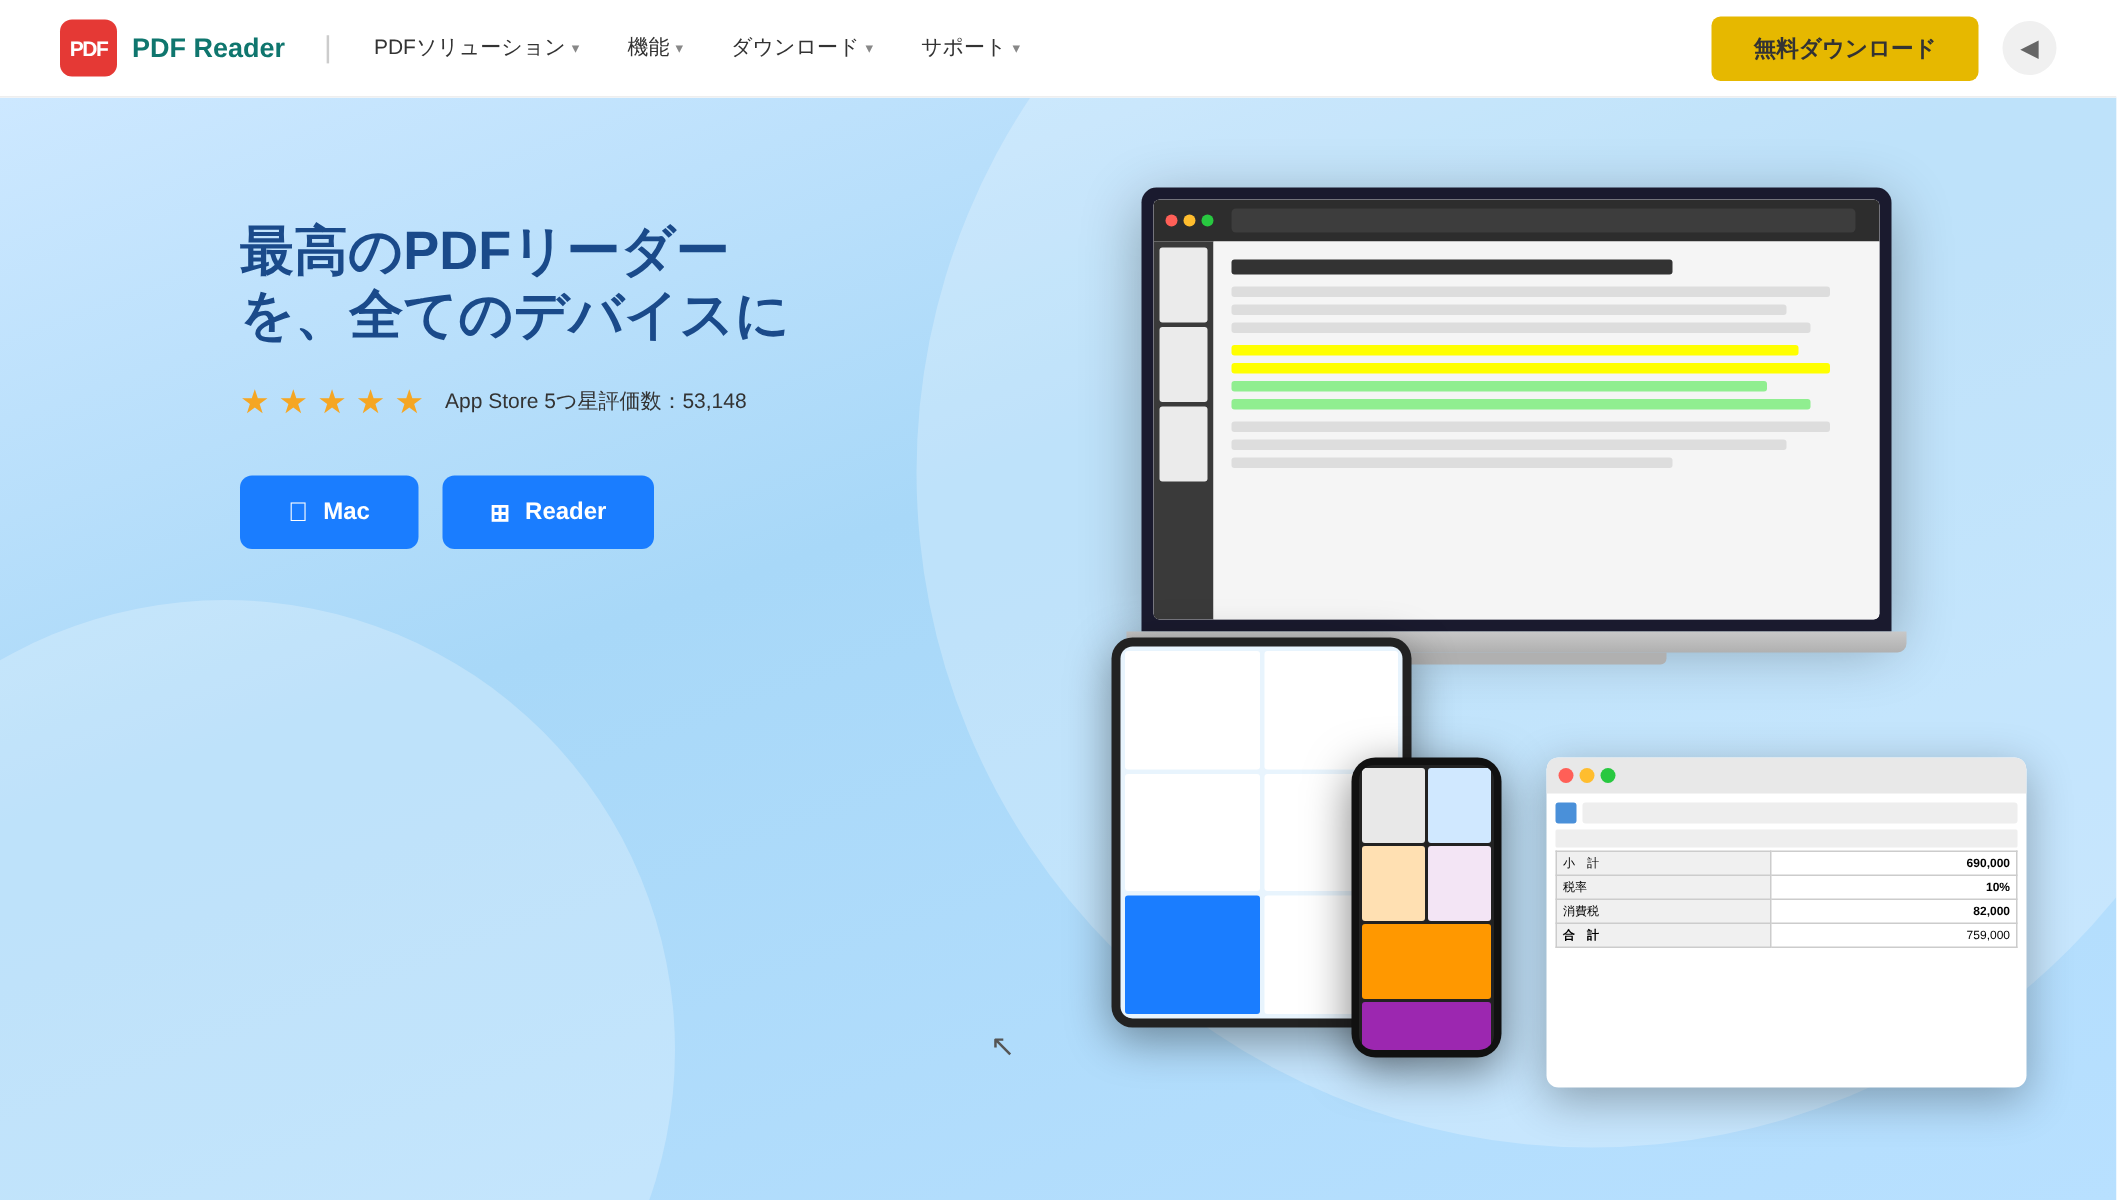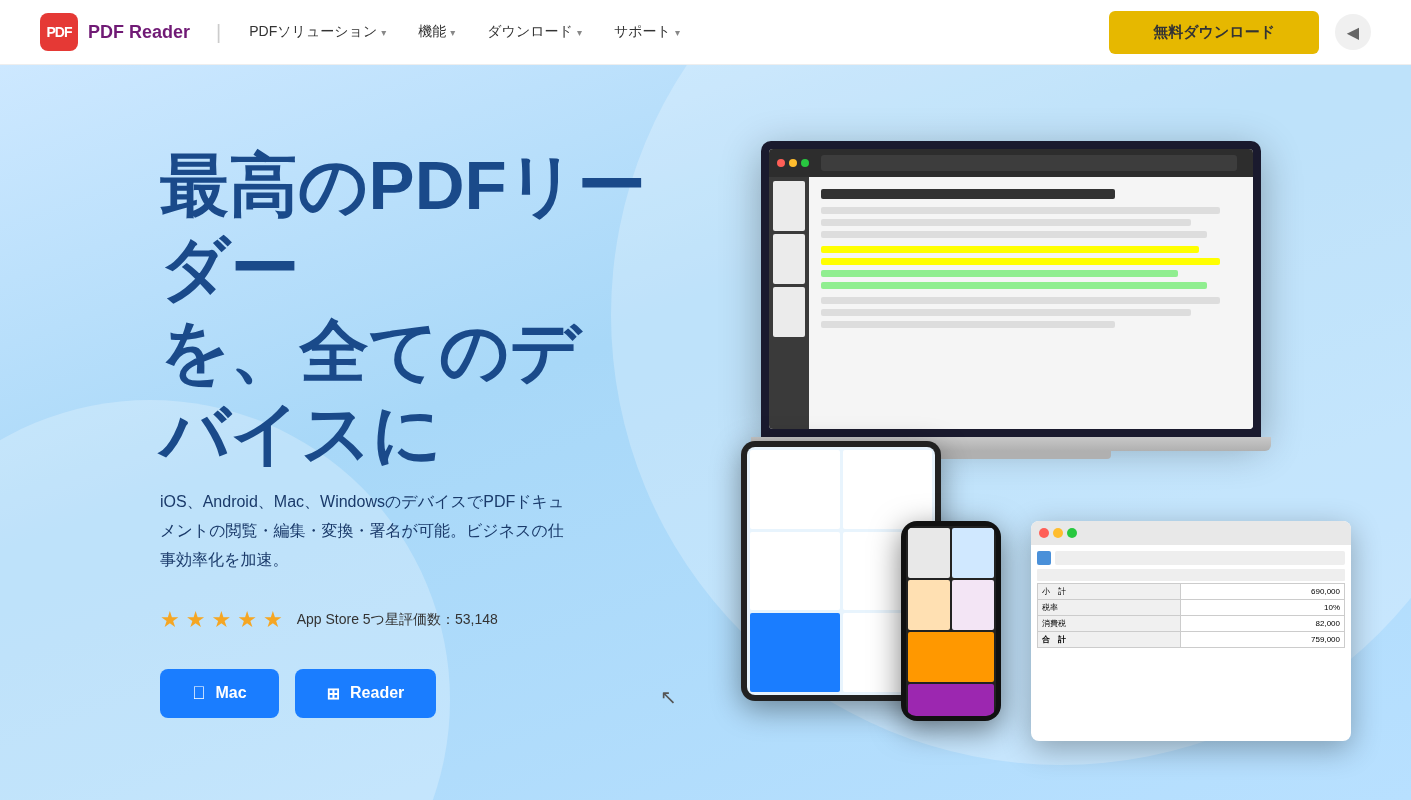--- a/index.html
+++ b/index.html
@@ -10,32 +10,32 @@
       display: flex; align-items: center; height: 65px;
       background: #fff; border-bottom: 1px solid #eee;
       padding: 0 40px; gap: 0; position: relative; z-index: 10;
     }
     .nav-logo { display: flex; align-items: center; gap: 10px; margin-right: 12px; }
     .nav-logo-icon {
       width: 38px; height: 38px; background: #e53935; border-radius: 8px;
       display: flex; align-items: center; justify-content: center;
       color: #fff; font-size: 14px; font-weight: 900; letter-spacing: -1px;
     }
-    .nav-logo-text { font-size: 18px; font-weight: 700; color: #701a75; }
+    .nav-logo-text { font-size: 18px; font-weight: 700; color: #0f766e; }
     .nav-divider { color: #ccc; font-size: 20px; margin: 0 14px; }
     .nav-menu { display: flex; align-items: flex-start; gap: 4px; flex: 1; }
     .nav-item {
       display: flex; align-items: center; gap: 4px;
       padding: 8px 14px; font-size: 14px; color: #333; cursor: pointer;
       border-radius: 4px; white-space: nowrap;
     }
     .nav-chevron { font-size: 10px; color: #888; }
     .nav-cta {
       background: #e6b800; color: #333; font-weight: 700; font-size: 15px;
-      padding: 12px 44px; border-radius: 6px; cursor: pointer; border: none;
+      padding: 12px 28px; border-radius: 6px; cursor: pointer; border: none;
       white-space: nowrap; margin-right: 16px;
     }
     .nav-back-btn {
       width: 36px; height: 36px; background: #f0f0f0; border-radius: 50%;
       display: flex; align-items: center; justify-content: center; cursor: pointer;
       color: #666; font-size: 16px;
     }
 
     
     .hero {
@@ -44,22 +44,22 @@
       display: flex; align-items: flex-start; padding-top: 80px;
     }
     .hero-bg-circle {
       position: absolute; border-radius: 50%; background: rgba(255,255,255,0.25);
     }
     .hero-bg-circle-1 { width: 900px; height: 900px; top: -200px; right: -100px; }
     .hero-bg-circle-2 { width: 600px; height: 600px; bottom: -200px; left: -150px; }
 
     .hero-content { position: relative; z-index: 2; padding: 0 0 0 160px; max-width: 650px; }
     .hero-title {
-      font-size: 69px; font-weight: 900; color: #1a4a8a; line-height: 1.2;
-      margin-bottom: 12px;
+      font-size: 36px; font-weight: 900; color: #1a4a8a; line-height: 1.2;
+      margin-bottom: 24px;
     }
     .hero-subtitle {
       font-size: 16px; color: #1a3a6a; line-height: 1.8; margin-bottom: 32px;
     }
     .hero-stars { display: flex; align-items: center; gap: 6px; margin-bottom: 36px; }
     .star { color: #f5a623; font-size: 22px; }
     .hero-rating-text { font-size: 14px; color: #333; margin-left: 8px; }
     .hero-buttons { display: flex; gap: 16px; }
     .btn-mac {
       background: #1a7dff; color: #fff; font-size: 16px; font-weight: 600;
@@ -69,21 +69,21 @@
     .btn-windows {
       background: #1a7dff; color: #fff; font-size: 16px; font-weight: 600;
       padding: 14px 32px; border-radius: 8px; cursor: pointer; border: none;
       display: flex; align-items: center; gap: 10px;
     }
     .apple-icon { font-size: 18px; }
     .windows-icon { font-size: 16px; }
 
     
     .hero-devices {
-      position: absolute; right: 60px; top: 36px; z-index: 2;
+      position: absolute; right: 60px; top: 20px; z-index: 2;
       width: 620px; height: 680px;
     }
 
     
     .laptop {
       position: absolute; top: 40px; left: 30px;
       width: 500px;
     }
     .laptop-screen {
       background: #1a1a2e; border-radius: 10px 10px 0 0;
@@ -160,21 +160,21 @@
       background: #e8e8e8; height: 24px; display: flex; align-items: center; padding: 0 8px; gap: 4px;
     }
     .window-dot { width: 10px; height: 10px; border-radius: 50%; }
     .window-dot.red { background: #ff5f57; }
     .window-dot.yellow { background: #ffbd2e; }
     .window-dot.green { background: #28c840; }
     .window-content { padding: 6px; }
     .spreadsheet-table { width: 100%; border-collapse: collapse; font-size: 8px; }
     .spreadsheet-table td { border: 1px solid #ccc; padding: 2px 4px; }
     .spreadsheet-table .label { background: #f0f0f0; }
-    .spreadsheet-table .value { text-align: right; }
+    .spreadsheet-table .value { text-align: right; font-weight: bold; }
   </style>
 </head>
 <body>
 
 <nav>
   <div class="nav-logo">
     <div class="nav-logo-icon">PDF</div>
     <span class="nav-logo-text">PDF Reader</span>
   </div>
   <span class="nav-divider">|</span>
@@ -204,23 +204,20 @@
 
 <section class="hero">
   <div class="hero-bg-circle hero-bg-circle-1"></div>
   <div class="hero-bg-circle hero-bg-circle-2"></div>
 
   <div class="hero-content">
     <h1 class="hero-title">
       <span>最高のPDFリーダー</span><br>
       <span>を、全てのデバイスに</span>
     </h1>
-    <p class="hero-subtitle">
-      iOS、Android、Mac、WindowsのデバイスでPDFドキュ<br>メントの閲覧・編集・変換・署名が可能。ビジネスの仕<br>事効率化を加速。
-    </p>
     <div class="hero-stars">
       <span class="star">★</span>
       <span class="star">★</span>
       <span class="star">★</span>
       <span class="star">★</span>
       <span class="star">★</span>
       <span class="hero-rating-text">App Store 5つ星評価数：53,148</span>
     </div>
     <div class="hero-buttons">
       <button class="btn-mac">

